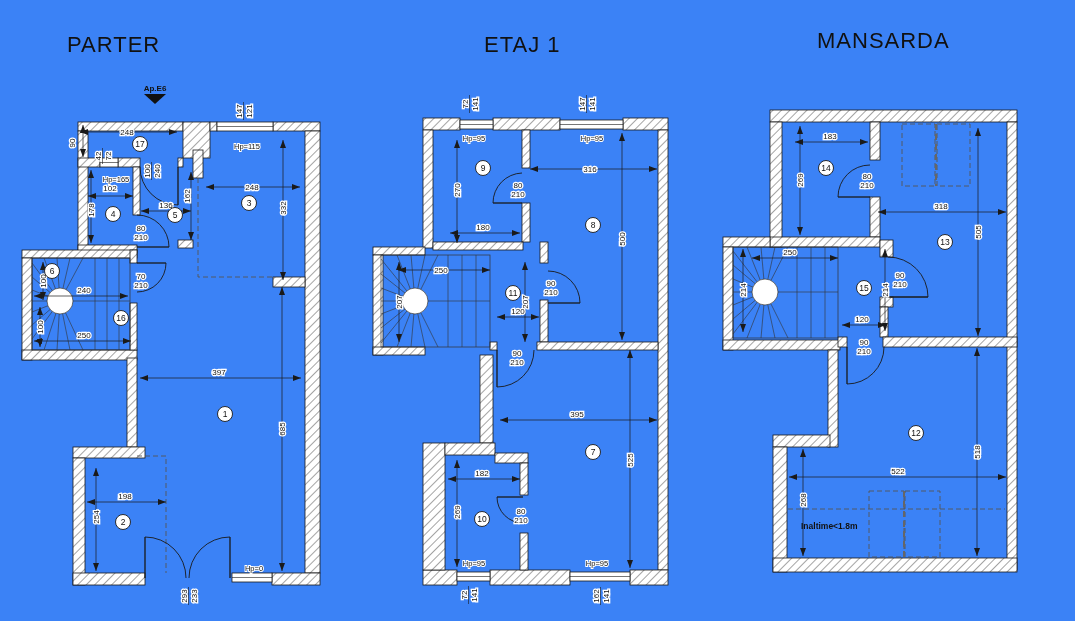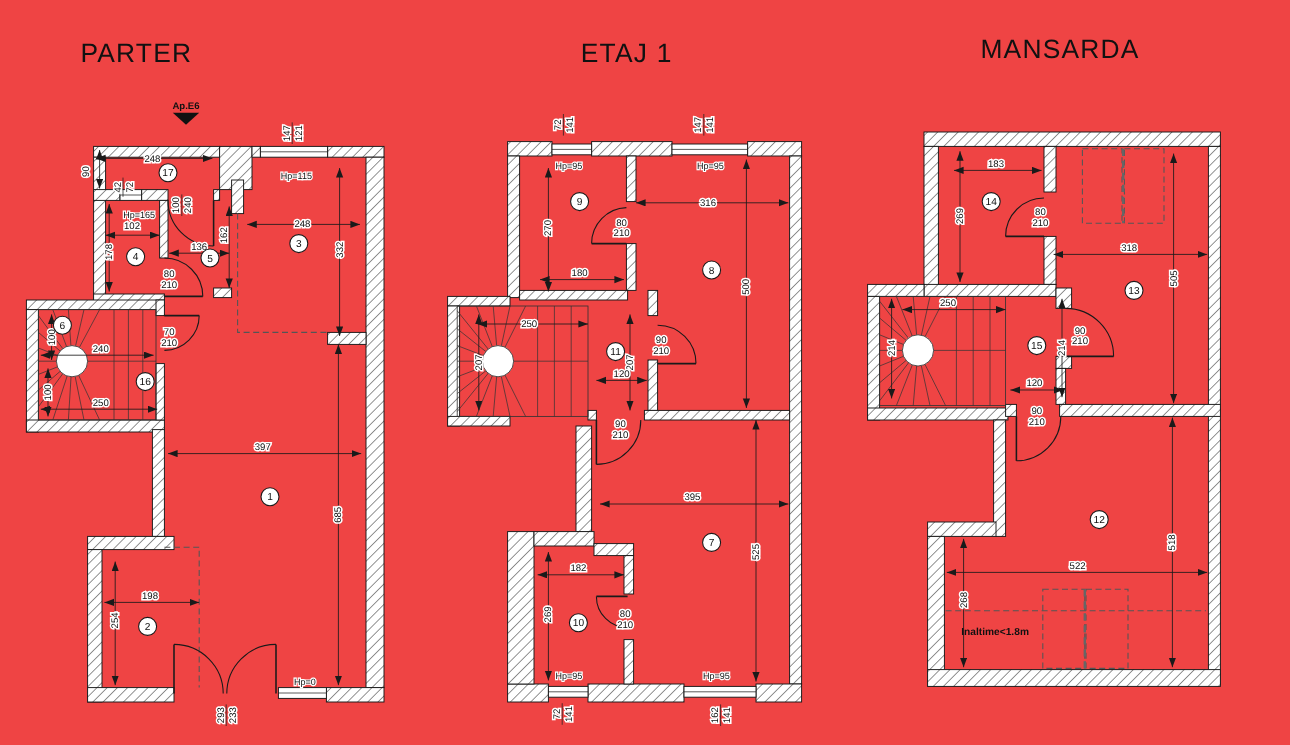--- a/index.html
+++ b/index.html
@@ -1,16 +1,16 @@
 <!DOCTYPE html>
 <html><head>
 <meta charset="utf-8">
 <style>
   html,body{margin:0;padding:0;background:#fff;}
-  #sheet{position:relative;width:1075px;height:621px;background:#ef4444;overflow:hidden;}
+  #sheet{position:relative;width:1075px;height:621px;background:#3b82f6;overflow:hidden;}
   svg{position:absolute;left:0;top:0;}
   .w{fill:url(#hatch);stroke:#1a1a1a;stroke-width:0.8;}
   .win{fill:#fff;stroke:#1a1a1a;stroke-width:0.8;}
   .winl{stroke:#1a1a1a;stroke-width:0.6;}
   .dl{stroke:#1a1a1a;stroke-width:0.7;fill:none;}
   .arc{stroke:#1a1a1a;stroke-width:0.9;fill:none;}
   .leaf{stroke:#1a1a1a;stroke-width:1.3;fill:none;}
   .dash{stroke:#555;stroke-width:0.9;stroke-dasharray:5,3;fill:none;}
   .dashT{stroke:#666;stroke-width:2;stroke-dasharray:6,4;fill:none;}
   .stair line{stroke:#333;stroke-width:0.6;}

